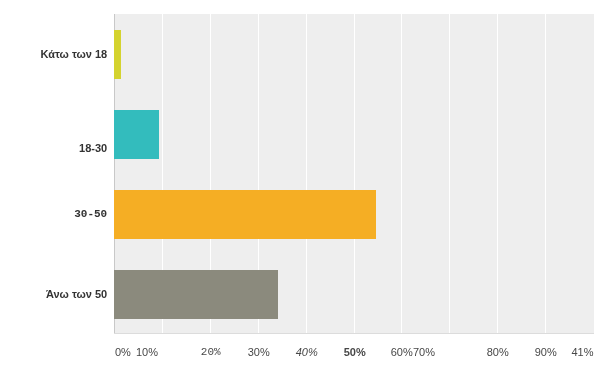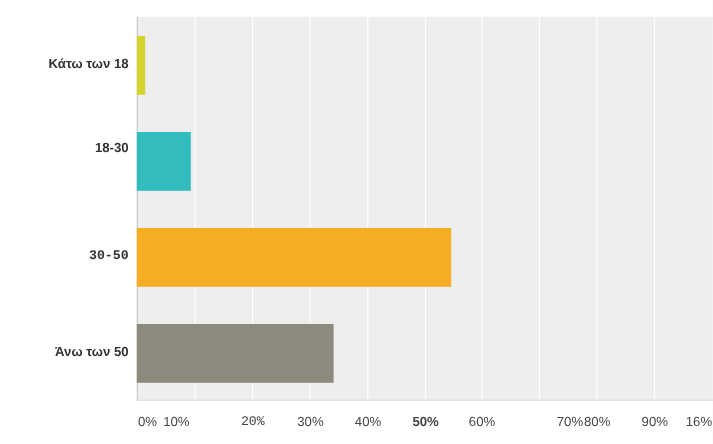--- a/index.html
+++ b/index.html
@@ -53,29 +53,29 @@
 
   <div class="y-axis-line"></div>
   <div class="x-axis-line"></div>
 
   <div class="bar" style="left: 114px; top: 15.5px; width: 6.706px; background: rgb(212, 211, 47);"></div>
   <div class="bar" style="left: 114px; top: 95.5px; width: 45.026px; background: rgb(51, 188, 189);"></div>
   <div class="bar" style="left: 114px; top: 175.5px; width: 262.013px; background: rgb(245, 174, 36);"></div>
   <div class="bar" style="left: 114px; top: 255.5px; width: 163.818px; background: rgb(139, 138, 125);"></div>
 
   <div class="category-label" style="top: 34.2px;">Κάτω των 18</div>
-  <div class="category-label" style="top: 104px;">18-30</div>
+  <div class="category-label" style="top: 128px;">18-30</div>
   <div class="category-label" style="top: 194.2px; font-family: Liberation Mono, monospace;">30-50</div>
   <div class="category-label" style="top: 274.2px;">Άνω των 50</div>
 
   <div class="x-tick" style="left: 115px;">0%</div>
   <div class="x-tick" style="left: 147px; transform: translateX(-50%);">10%</div>
   <div class="x-tick" style="left: 210.7px; transform: translateX(-50%); font-family: Liberation Mono, monospace;">20%</div>
   <div class="x-tick" style="left: 258.7px; transform: translateX(-50%);">30%</div>
-  <div class="x-tick" style="left: 306.7px; transform: translateX(-50%);">40%</div>
+  <div class="x-tick" style="left: 306.7px; transform: translateX(-50%); font-style: italic;">40%</div>
   <div class="x-tick" style="left: 354.7px; transform: translateX(-50%); font-weight: bold;">50%</div>
   <div class="x-tick" style="left: 401.7px; transform: translateX(-50%);">60%</div>
-  <div class="x-tick" style="left: 475px; transform: translateX(-50%); text-align: right;">70%</div>
+  <div class="x-tick" style="left: 424px; transform: translateX(-50%); text-align: right;">70%</div>
   <div class="x-tick" style="left: 497.7px; transform: translateX(-50%);">80%</div>
   <div class="x-tick" style="left: 545.7px; transform: translateX(-50%);">90%</div>
-  <div class="x-tick" style="right: 0.5px;">16%</div>
+  <div class="x-tick" style="right: 0.5px;">41%</div>
 
 </div>
 
 </body></html>

